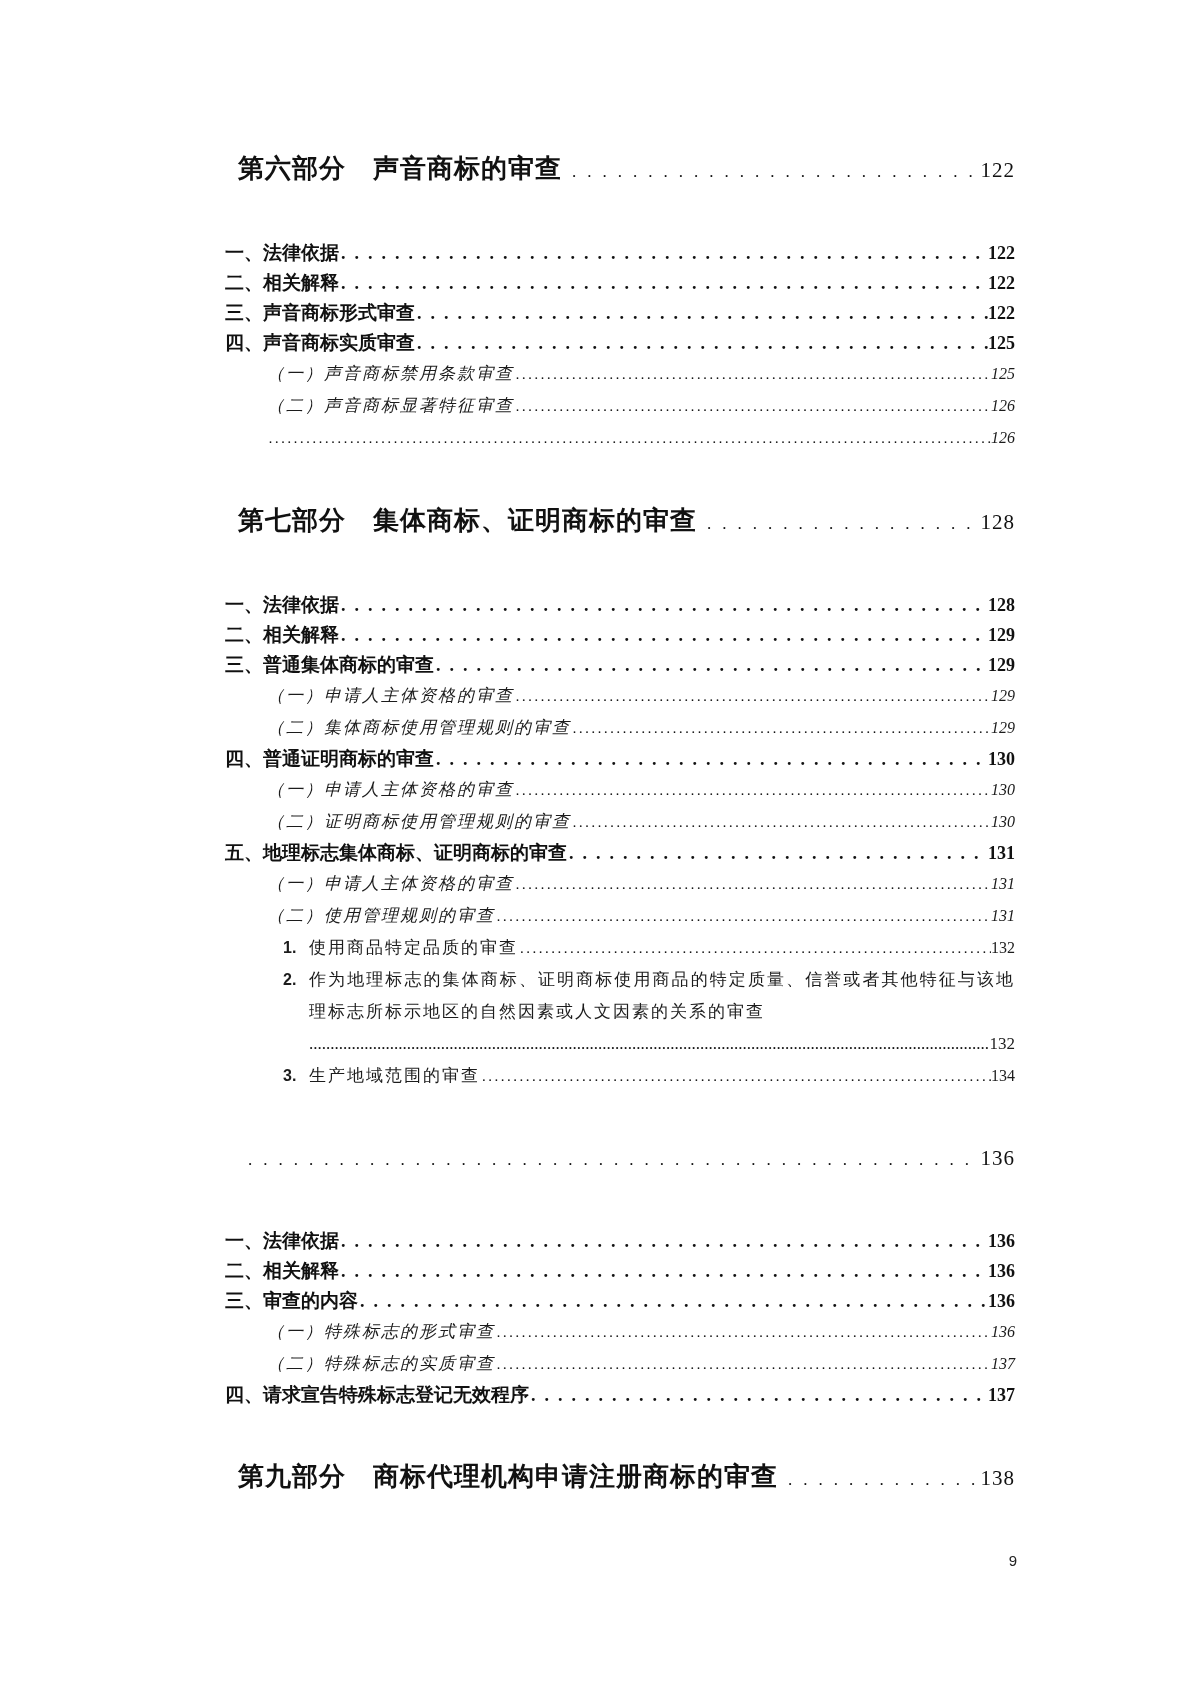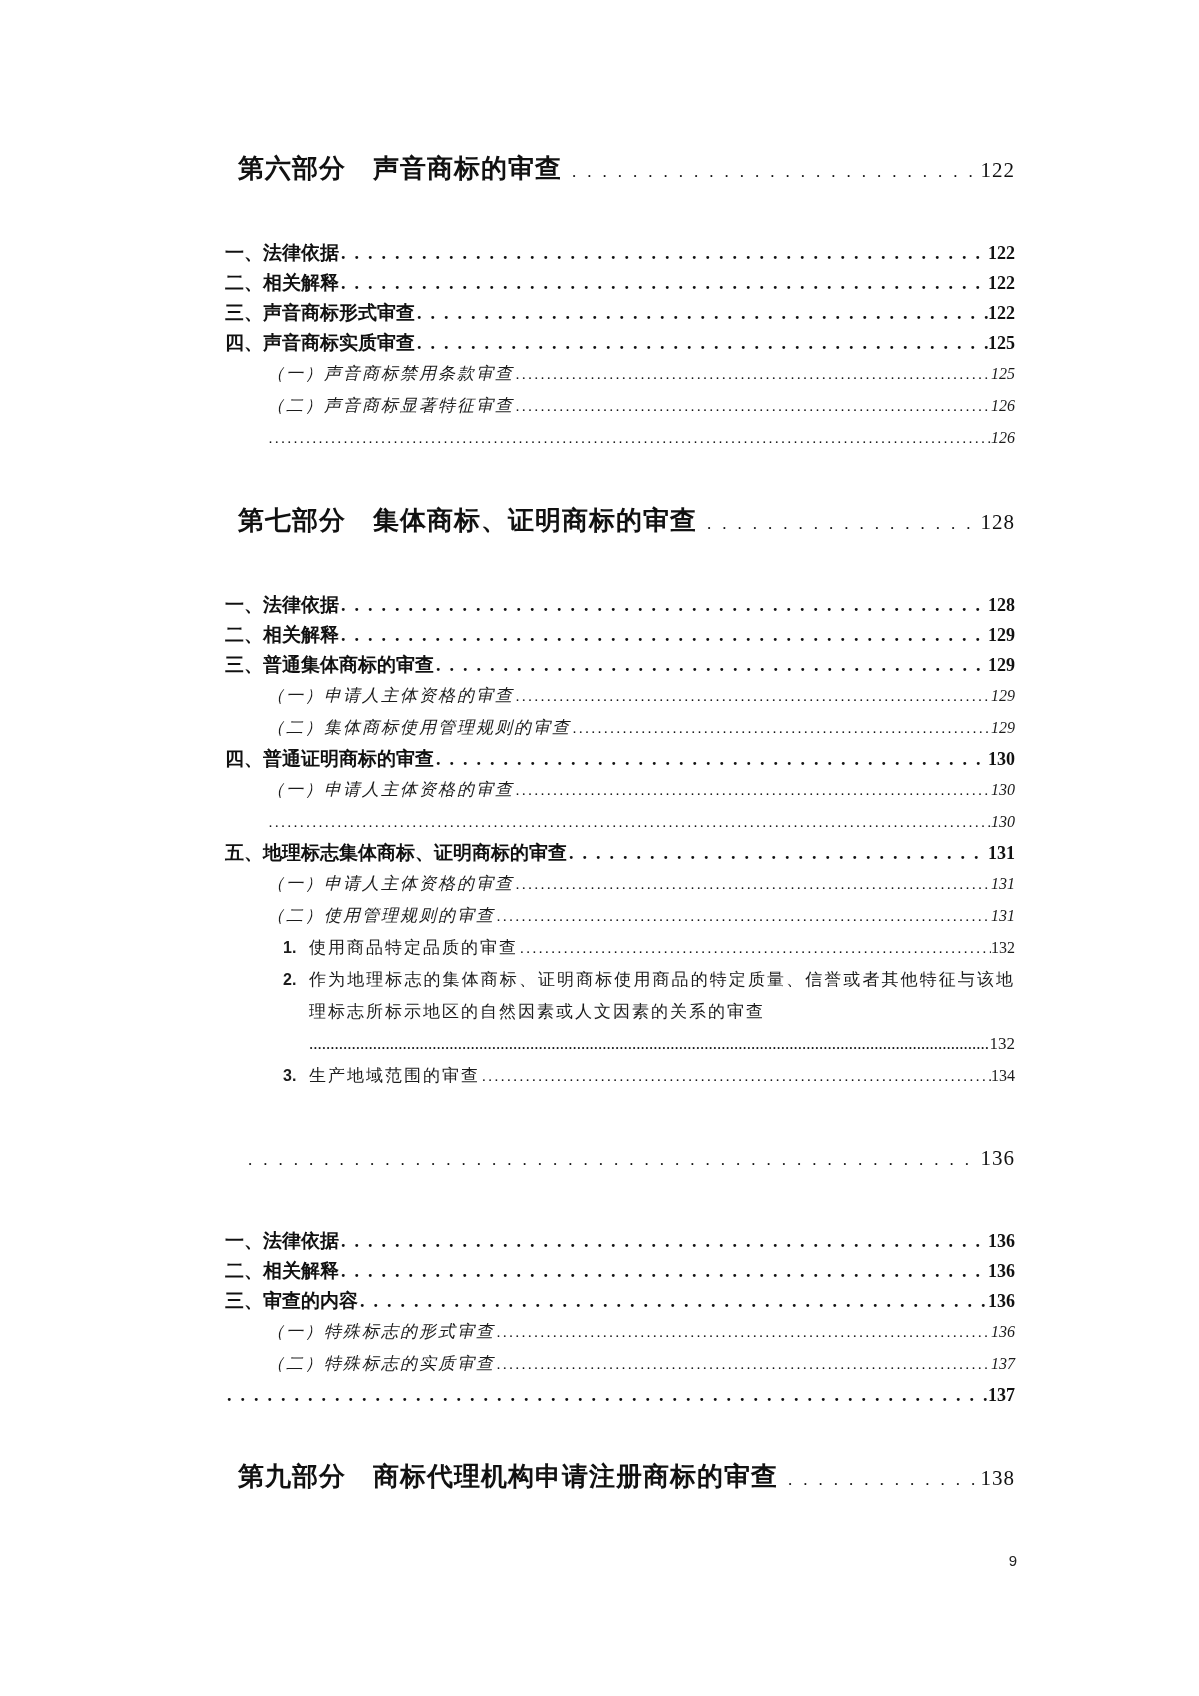--- a/index.html
+++ b/index.html
@@ -226,20 +226,21 @@
     <span class="lbl">四、普通证明商标的审查</span>
     <span class="leader">................................................................................................................................................................................................................................................................................................................................................................................................................</span>
     <span class="pg">130</span>
   </div>
   <div class="row l2">
     <span class="lbl">（一）申请人主体资格的审查</span>
     <span class="leader">................................................................................................................................................................................................................................................................................................................................................................................................................</span>
     <span class="pg">130</span>
   </div>
   <div class="row l2">
+    <span class="lbl">（二）证明商标使用管理规则的审查</span>
     <span class="leader">................................................................................................................................................................................................................................................................................................................................................................................................................</span>
     <span class="pg">130</span>
   </div>
   <div class="row l1">
     <span class="lbl">五、地理标志集体商标、证明商标的审查</span>
     <span class="leader">................................................................................................................................................................................................................................................................................................................................................................................................................</span>
     <span class="pg">131</span>
   </div>
   <div class="row l2">
     <span class="lbl">（一）申请人主体资格的审查</span>
@@ -300,20 +301,21 @@
     <span class="lbl">（一）特殊标志的形式审查</span>
     <span class="leader">................................................................................................................................................................................................................................................................................................................................................................................................................</span>
     <span class="pg">136</span>
   </div>
   <div class="row l2">
     <span class="lbl">（二）特殊标志的实质审查</span>
     <span class="leader">................................................................................................................................................................................................................................................................................................................................................................................................................</span>
     <span class="pg">137</span>
   </div>
   <div class="row l1">
+    <span class="lbl">四、请求宣告特殊标志登记无效程序</span>
     <span class="leader">................................................................................................................................................................................................................................................................................................................................................................................................................</span>
     <span class="pg">137</span>
   </div>
 
   <div class="row part">
     <span class="lbl">第九部分　商标代理机构申请注册商标的审查</span>
     <span class="leader">................................................................................................................................................................................................................................................................................................................................................................................................................</span>
     <span class="pg">138</span>
   </div>
 

